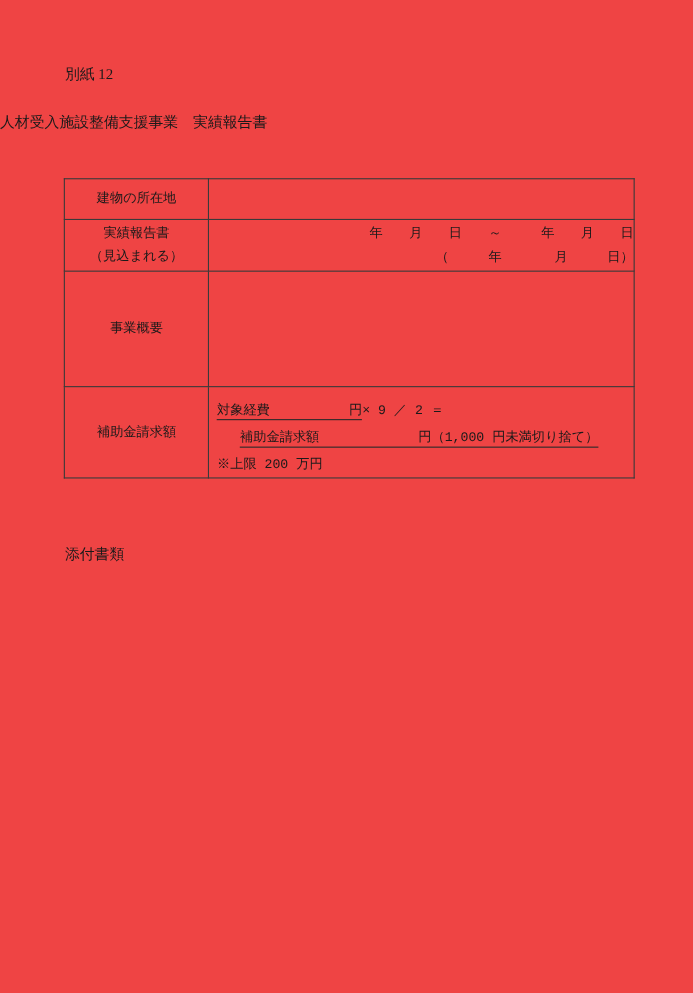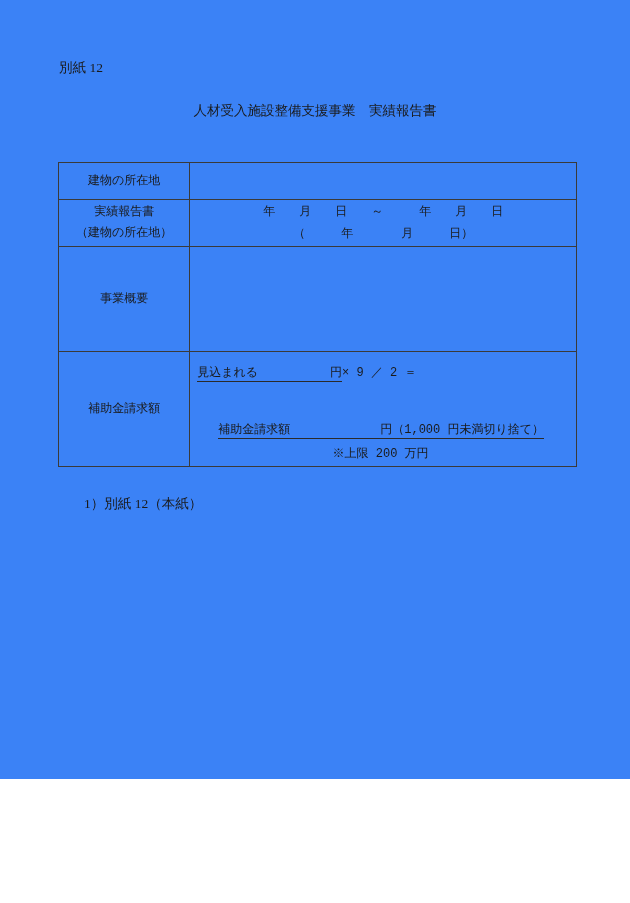--- a/index.html
+++ b/index.html
@@ -1,37 +1,37 @@
 <!DOCTYPE html>
 <html><head>
 <meta charset="utf-8">
 <style>
   html, body { margin: 0; padding: 0; background: #ffffff; }
   .page {
     position: relative;
     width: 630px;
-    height: 779px;
-    background: #3b82f6;
+    height: 903px;
+    background: #ef4444;
     color: #1a1a1a;
     font-family: "Liberation Serif", "DejaVu Serif", serif;
     font-size: 13.5px;
     overflow: hidden;
   }
   .attachment-label {
     position: absolute;
     left: 59px;
     top: 59px;
     line-height: 17px;
   }
   .doc-title {
     position: absolute;
     left: 0;
     top: 101px;
     width: 100%;
-    text-align: center;
+    text-align: left;
     line-height: 19px;
   }
   table.form-table {
     position: absolute;
     left: 58px;
     top: 162px;
     width: 519px;
     border-collapse: collapse;
     table-layout: fixed;
     font-size: 12px;
@@ -50,35 +50,35 @@
     padding: 0 4px;
   }
   .col-label { width: 131px; }
   .col-value { width: 386px; }
   .row-location    { height: 37px; }
   .row-period      { height: 47px; }
   .row-overview    { height: 105px; margin-left: 23px; }
   .row-residents   { height: 41px; }
   .row-claim       { height: 78px; }
   .center-cell { text-align: center; }
-  .period-line { text-align: center; line-height: 22px; white-space: nowrap; }
+  .period-line { text-align: right; line-height: 22px; white-space: nowrap; }
   .amount-cell {
     vertical-align: top !important;
     padding: 9px 10px 0 7px !important;
   }
   .amount-line { line-height: 25px; white-space: nowrap; }
-  .amount-line.indent { padding-left: 21px; margin-top: 32px; }
+  .amount-line.indent { padding-left: 21px; }
   .ul {
     border-bottom: 1px solid #2a2a2a;
     padding-bottom: 1px;
   }
   .gap { display: inline-block; vertical-align: baseline; }
   .gap-expense { width: 72px; }
   .gap-claim { width: 90px; }
-  .amount-note { text-align: center; line-height: 23px; padding-right: 2px; }
+  .amount-note { text-align: left; line-height: 23px; padding-right: 2px; }
   .attachments {
     position: absolute;
     left: 59px;
     top: 492px;
     line-height: 23px;
   }
   .attachment-items { padding-left: 25px; }
 </style>
 </head>
 <body>
@@ -96,48 +96,48 @@
     </colgroup>
     <tbody>
       <tr class="row-location">
         <th>建物の所在地</th>
         <td></td>
       </tr>
 
       <tr class="row-period">
         <th>
           <div>実績報告書</div>
-          <div>（建物の所在地）</div>
+          <div>（見込まれる）</div>
         </th>
         <td>
           <div class="period-line">年　　月　　日　　～　　　年　　月　　日</div>
           <div class="period-line">（　　　年　　　　月　　　日）</div>
         </td>
       </tr>
 
       <tr class="row-overview">
         <th>事業概要</th>
         <td></td>
       </tr>
 
 
       <tr class="row-claim">
         <th>補助金請求額</th>
         <td class="amount-cell">
           <div class="amount-line">
-            <span class="ul"><span>見込まれる</span><span class="gap gap-expense"></span><span>円</span></span><span>× 9 ／ 2 ＝</span>
+            <span class="ul"><span>対象経費</span><span class="gap gap-expense"></span><span>円</span></span><span>× 9 ／ 2 ＝</span>
           </div>
           <div class="amount-line indent">
             <span class="ul"><span>補助金請求額</span><span class="gap gap-claim"></span><span>円（1,000 円未満切り捨て）</span></span>
           </div>
           <div class="amount-note">※上限 200 万円</div>
         </td>
       </tr>
     </tbody>
   </table>
 
   <div class="attachments">
+    <div>添付書類</div>
     <div class="attachment-items">
-      <div>1）別紙 12（本紙）</div>
     </div>
   </div>
 
 </div>
 
 </body></html>

